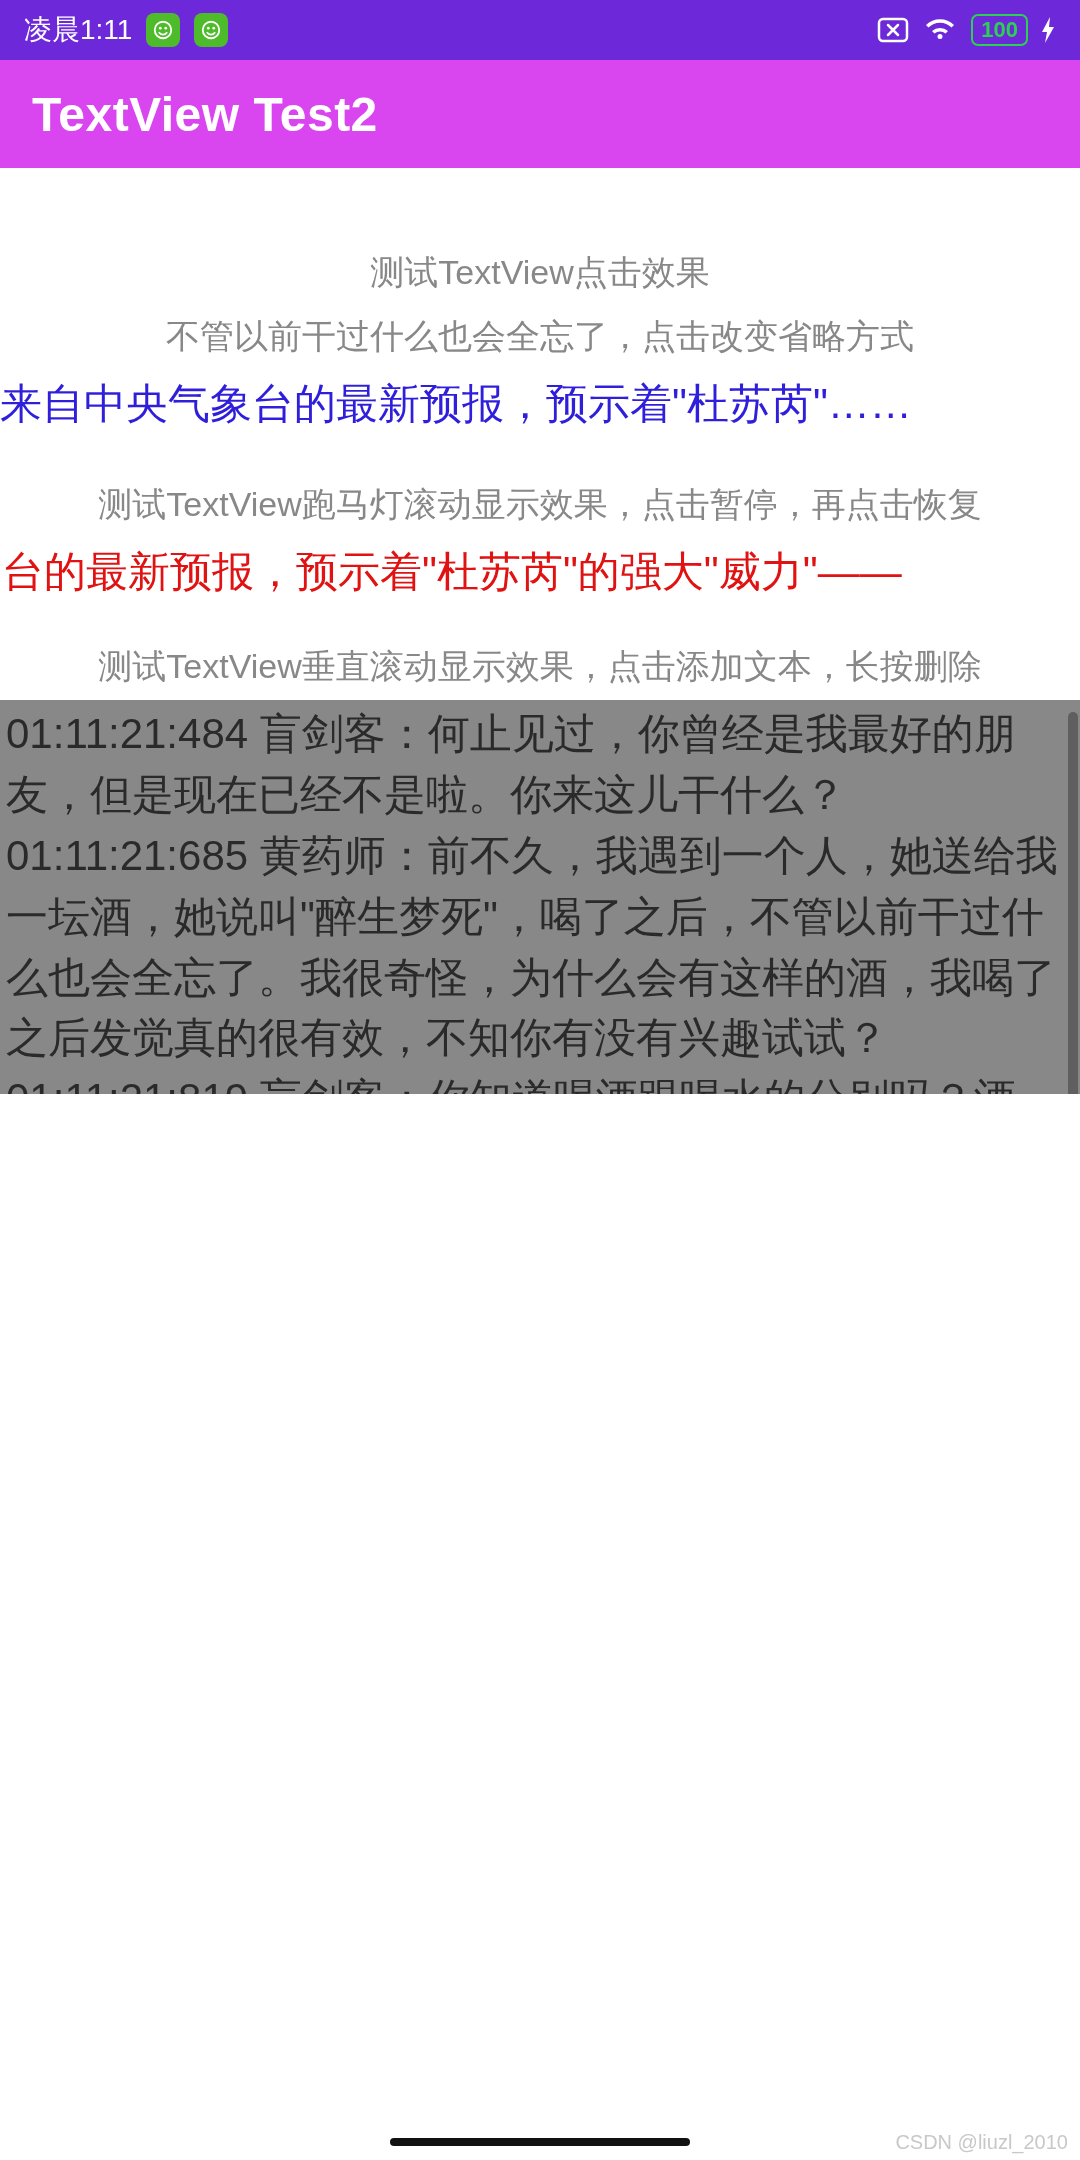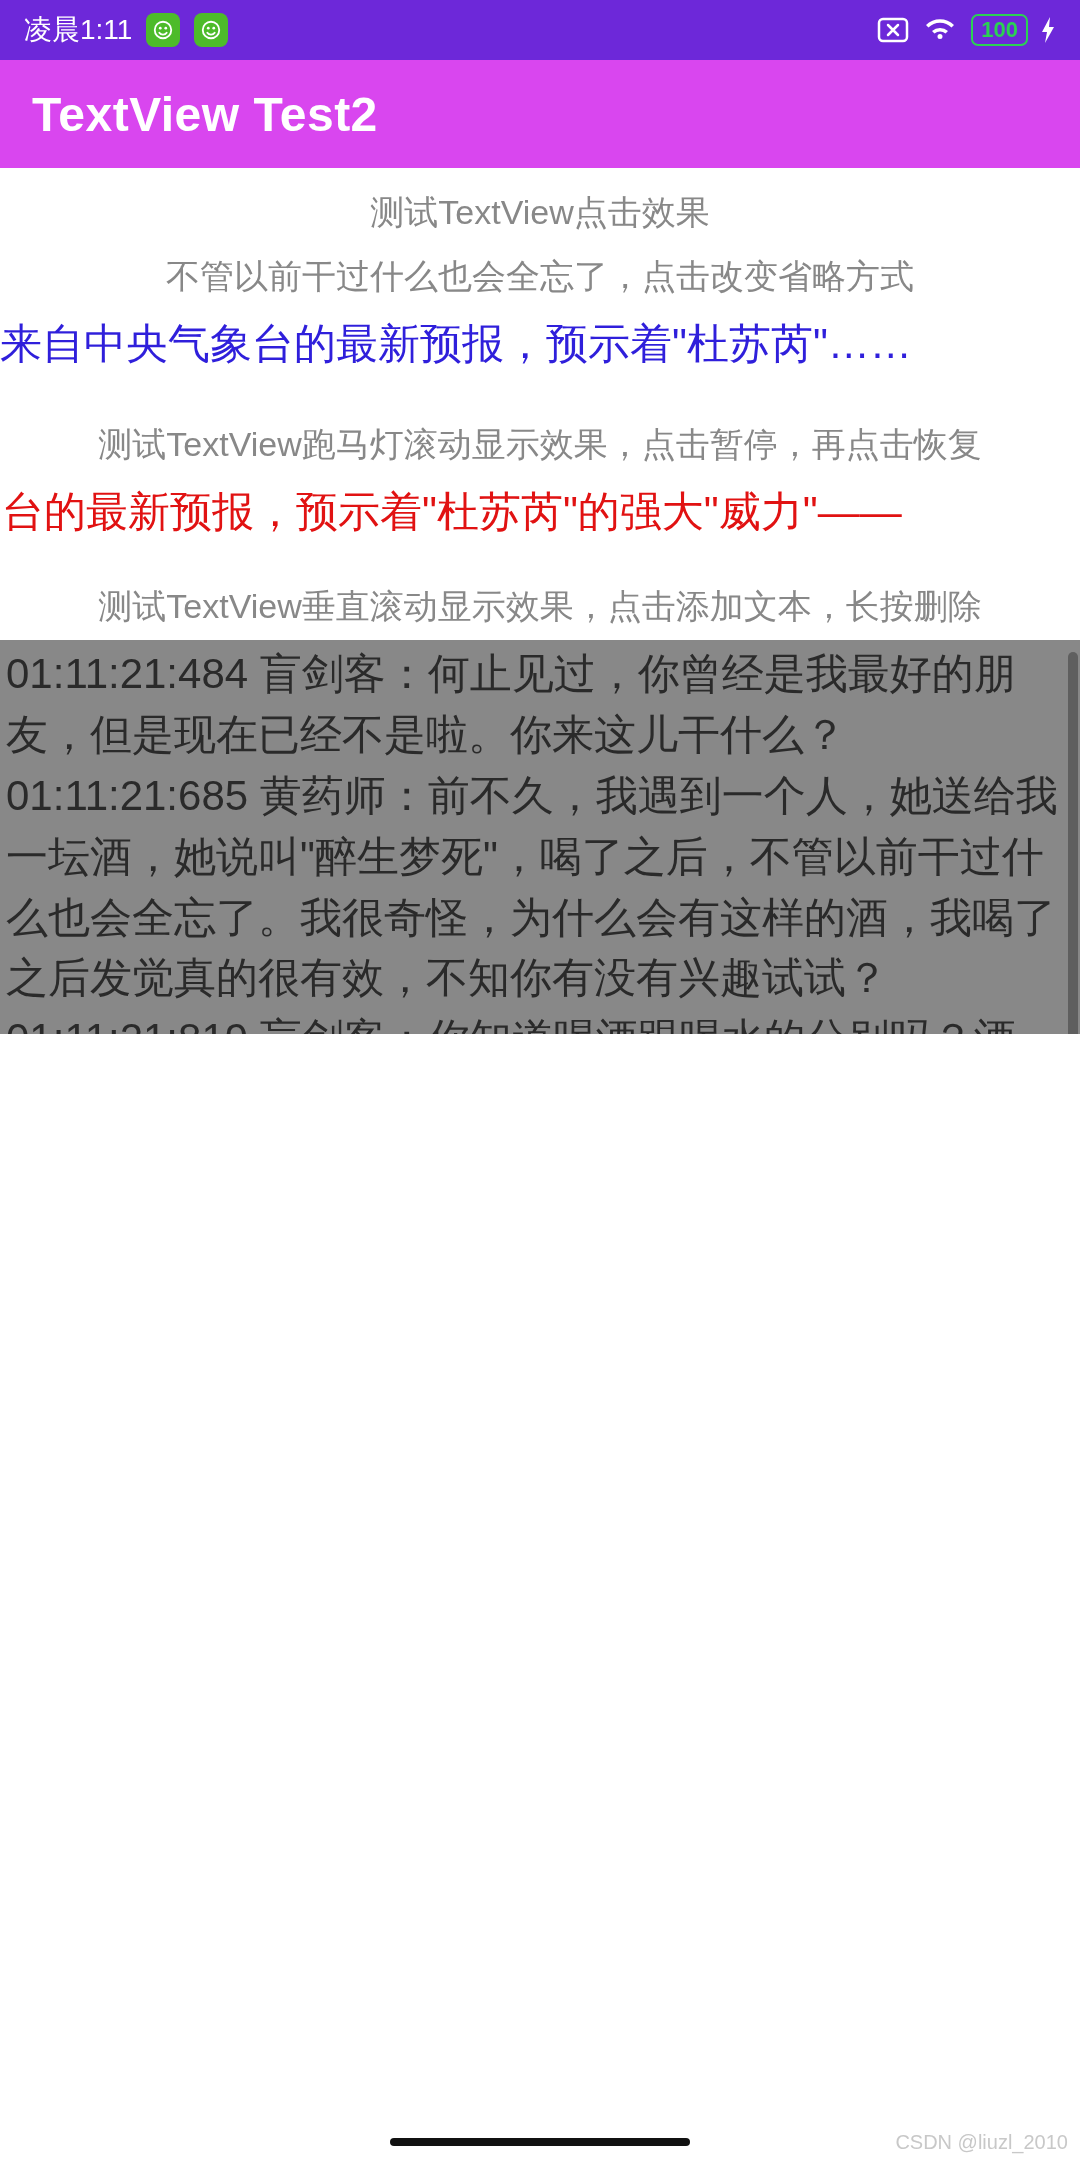--- a/index.html
+++ b/index.html
@@ -68,21 +68,22 @@
       align-items: center;
       padding: 0 32px;
     }
     .app-title {
       color: #fff;
       font-size: 48px;
       font-weight: 600;
       letter-spacing: 0.5px;
     }
     .content {
-      padding-top: 12px;
+      padding-top: 40px;
+      margin-top: 32px;
     }
     .section-label {
       color: #888888;
       font-size: 34px;
       text-align: center;
       padding: 10px 20px 8px;
     }
     .click-text {
       color: #1a1a1a;
       font-size: 42px;

